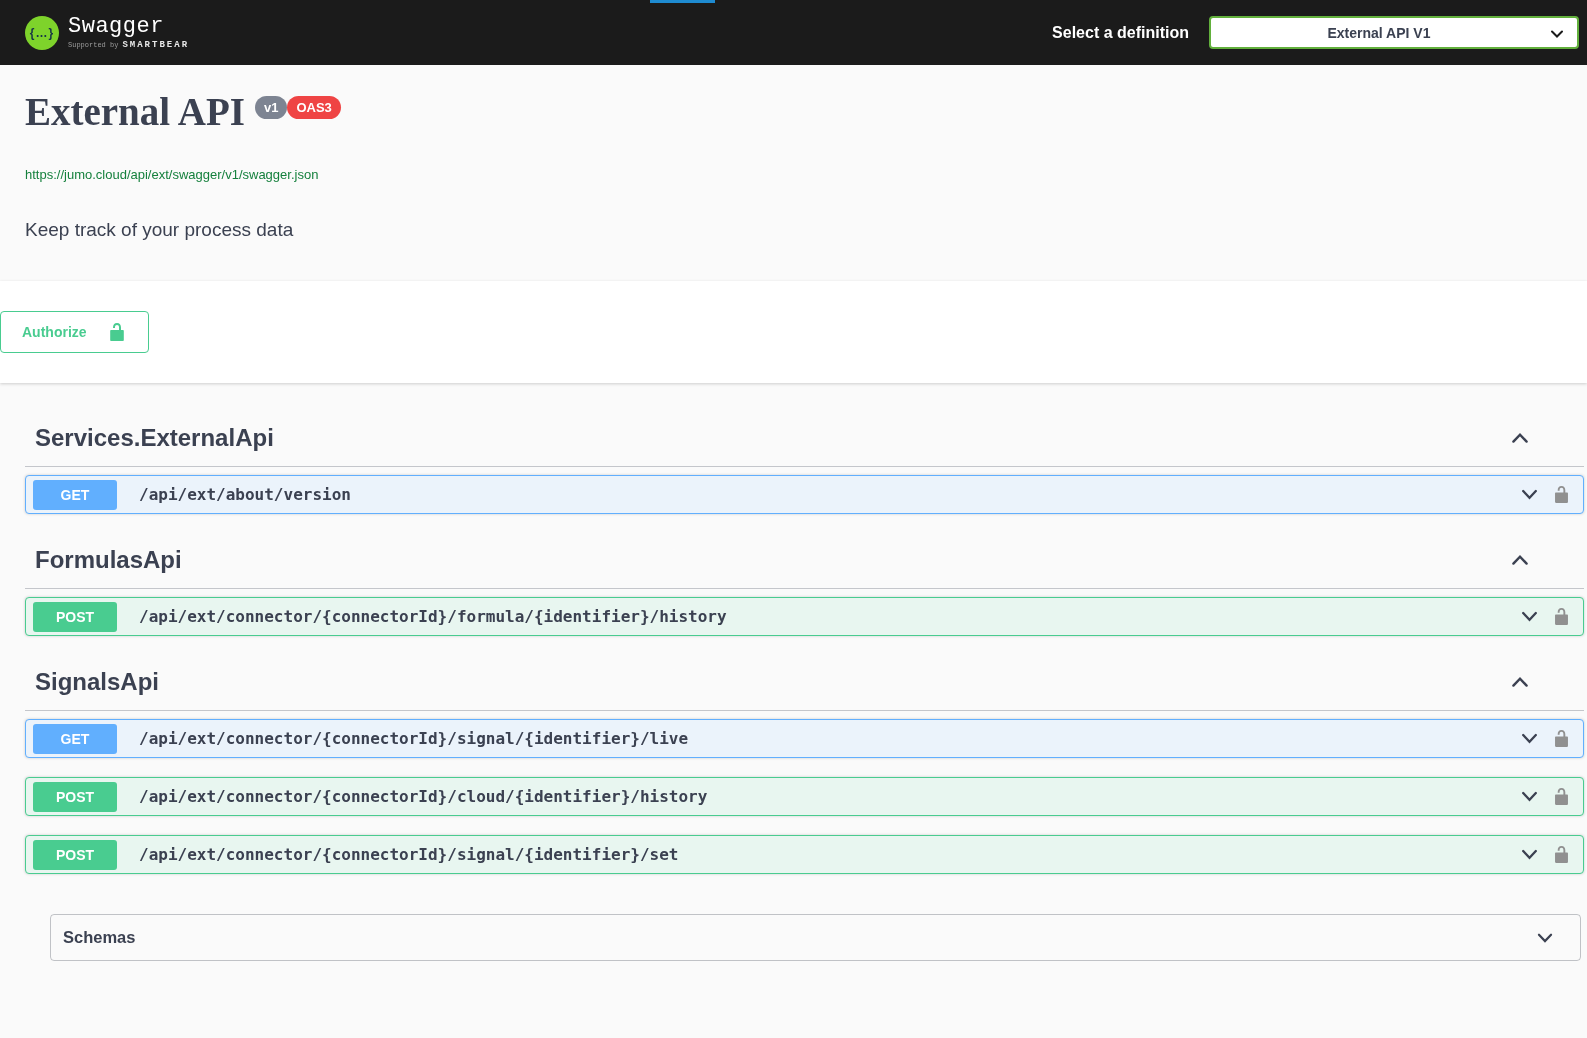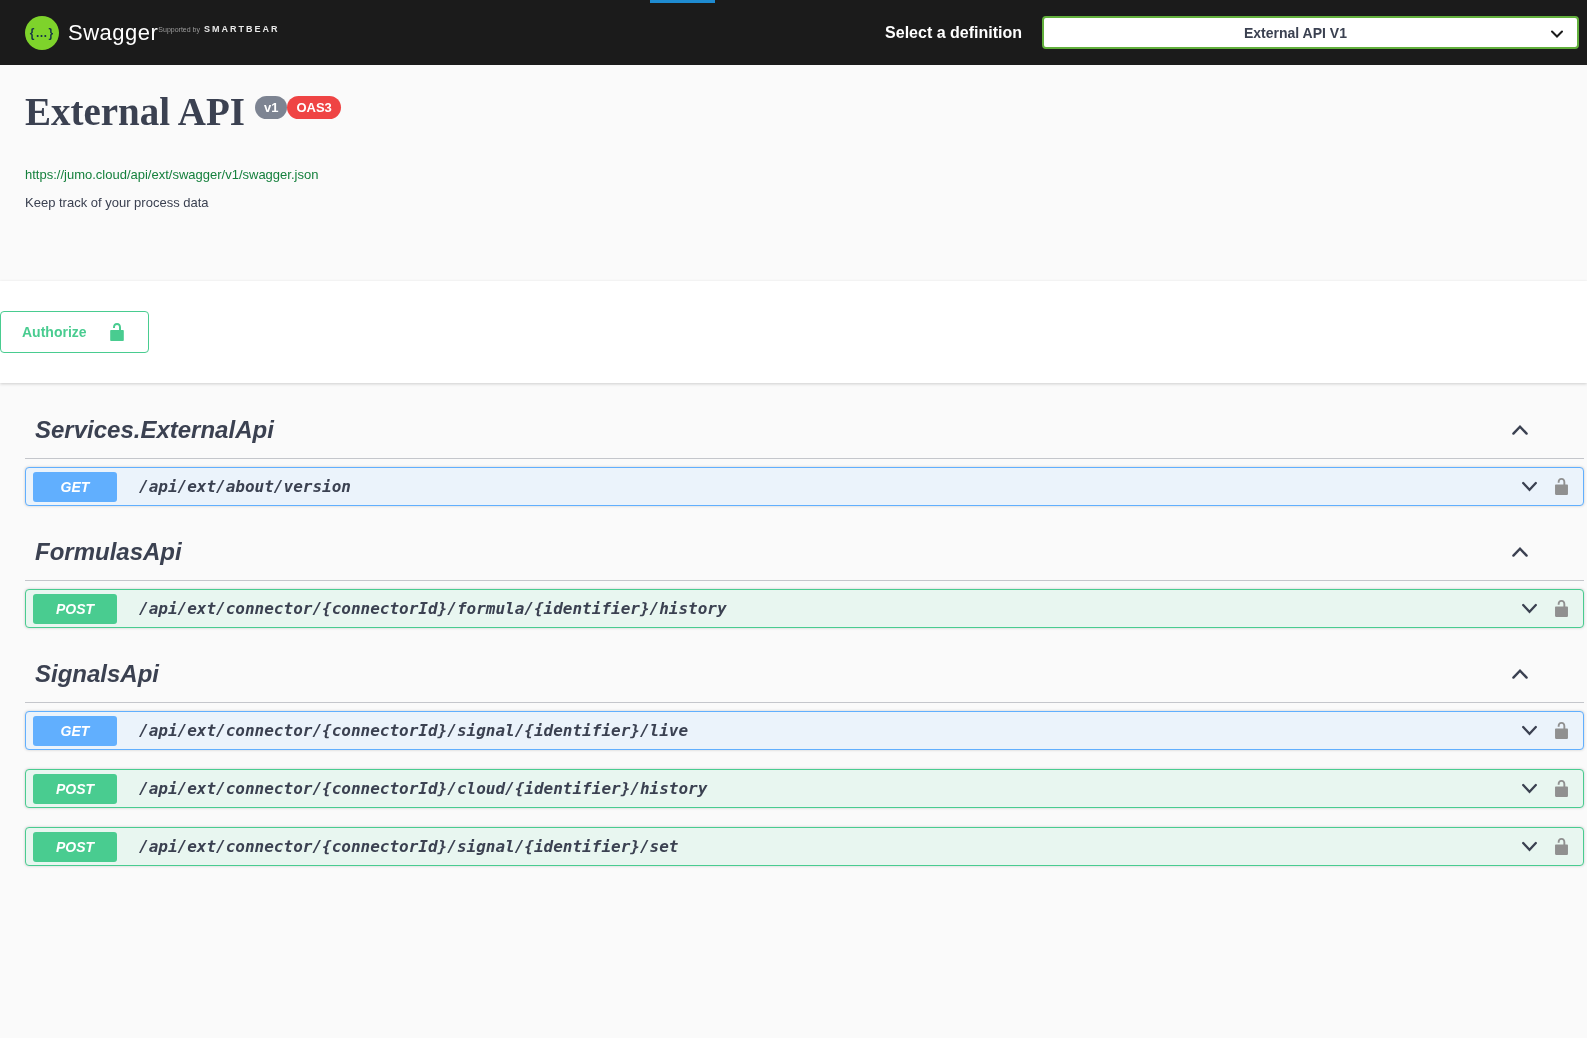--- a/index.html
+++ b/index.html
@@ -22,30 +22,30 @@
     position:absolute; top:0; left:650px; width:65px; height:3px;
     background:#1e8bd1; z-index:5;
   }
   .logo { display:flex; align-items:center; gap:9px; }
   .logo-circle {
     width:34px; height:34px; border-radius:50%;
     background:#7ed32b; color:#173647;
     display:flex; align-items:center; justify-content:center;
     font-size:12px; font-weight:700; letter-spacing:1px;
   }
-  .brand-stack { display:flex; flex-direction:row; line-height:1; }
+  .brand-stack { display:flex; flex-direction:column; line-height:1;font-family:Liberation Mono, monospace; }
   .brand { color:#ffffff; font-size:22px; font-weight:400; letter-spacing:.5px; }
   .supported { margin-top:3px; display:flex; align-items:baseline; gap:4px; }
   .supported-prefix { color:#9b9b9b; font-size:7px; }
   .supported-brand { color:#e8e8e8; font-size:9px; font-weight:700; letter-spacing:2px; }
 
   .definition-area { margin-left:auto; display:flex; align-items:center; gap:20px; }
   .definition-label { color:#ffffff; font-size:16px; font-weight:700; }
   .definition-select {
-    width:537px; height:33px; background:#ffffff;
+    width:370px; height:33px; background:#ffffff;
     border:2px solid #62b03c; border-radius:4px;
     display:flex; align-items:center; justify-content:center;
     position:relative; cursor:pointer;
   }
   .definition-value { font-size:14px; font-weight:700; color:#3b4151; padding-right:30px; }
   .select-chevron { position:absolute; right:10px; top:6px; }
 
   
   .info-section { height:216px; padding:26px 25px 0; background:#fafafa; }
   .title-row { display:flex; align-items:flex-start; gap:10px; }
@@ -54,40 +54,40 @@
   .pill {
     color:#fff; font-size:13px; font-weight:700; line-height:1;
     padding:5px 9px; border-radius:12px;
   }
   .pill-version { background:#7d8492; }
   .pill-oas { background:#ef4444; }
   .spec-link {
     display:inline-block; margin-top:33px;
     color:#15803d; font-size:13px; text-decoration:none; cursor:pointer;
   }
-  .description { margin-top:12px; font-size:13px; color:#3b4151; }
+  .description { margin-top:36px; font-size:19px; color:#3b4151; }
 
   
   .scheme-container {
     height:102px; background:#ffffff;
     box-shadow:0 1px 3px rgba(0,0,0,.18);
     display:flex; align-items:center; justify-content:flex-start;
     padding-right:15px;
   }
   .authorize-btn {
     display:flex; align-items:center; gap:20px;
     background:transparent;
     border:1.5px solid #49cc90; border-radius:4px;
     color:#49cc90; font-size:14px; font-weight:700;
     font-family:"Liberation Sans", sans-serif;
     padding:10px 21px; cursor:pointer;
   }
 
   
-  .wrapper { padding:20px 3px 0 25px;font-style:italic; }
+  .wrapper { padding:28px 3px 0 25px; }
   .tag-section { margin-bottom:4px; }
   .tag-header {
     display:flex; align-items:center; justify-content:space-between;
     padding:12px 0 13px 10px;
     border-bottom:1px solid rgba(59,65,81,.28);
     cursor:pointer;
   }
   .tag-title { font-size:24px; font-weight:700; color:#3b4151; margin:0; line-height:30px; }
   .tag-chevron { margin-right:52px; display:flex; cursor:pointer; }
 
@@ -293,13 +293,21 @@
       <button class="icon-btn">
         <svg width="19" height="19" viewBox="0 0 20 20" fill="#909090">
                 <path d="M15.8 8H14V5.6C14 2.703 12.665 1 10 1 7.334 1 6 2.703 6 5.6V6h2v-.801C8 3.754 8.797 3 10 3c1.203 0 2 .754 2 2.199V8H4.2c-.552 0-1 .448-1 1v9c0 .552.448 1 1 1h11.6c.552 0 1-.448 1-1V9c0-.552-.448-1-1-1z"></path>
               </svg>
       </button>
     </span>
   </div>
 </section>
 </div>
 
+  <div class="schemas-box">
+    <span class="schemas-title">Schemas</span>
+    <span style="display:flex;">
+      <svg width="22" height="22" viewBox="0 0 20 20">
+          <path d="M4.5 7 L10 12.8 L15.5 7" fill="none" stroke="#3b4151" stroke-width="2" stroke-linecap="round"></path>
+        </svg>
+    </span>
+  </div>
 </main>
 
 </body></html>

